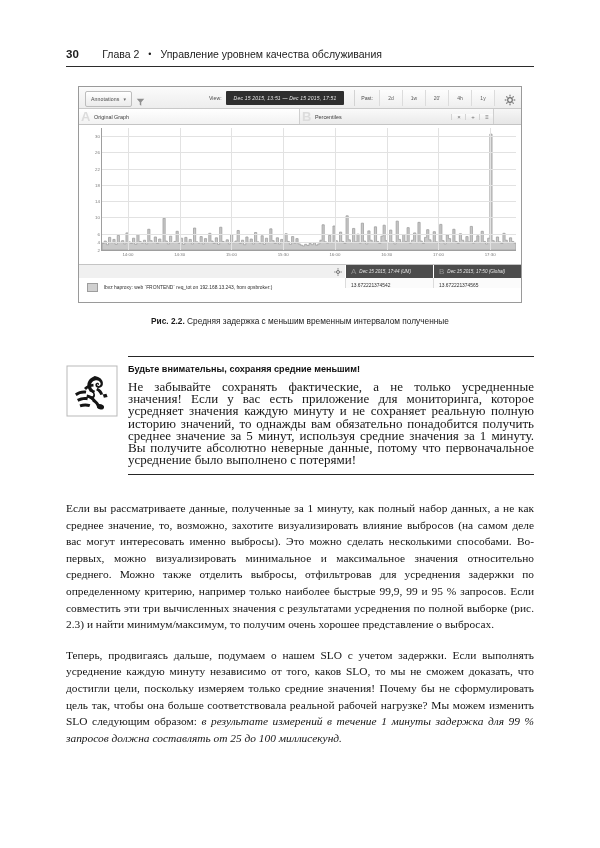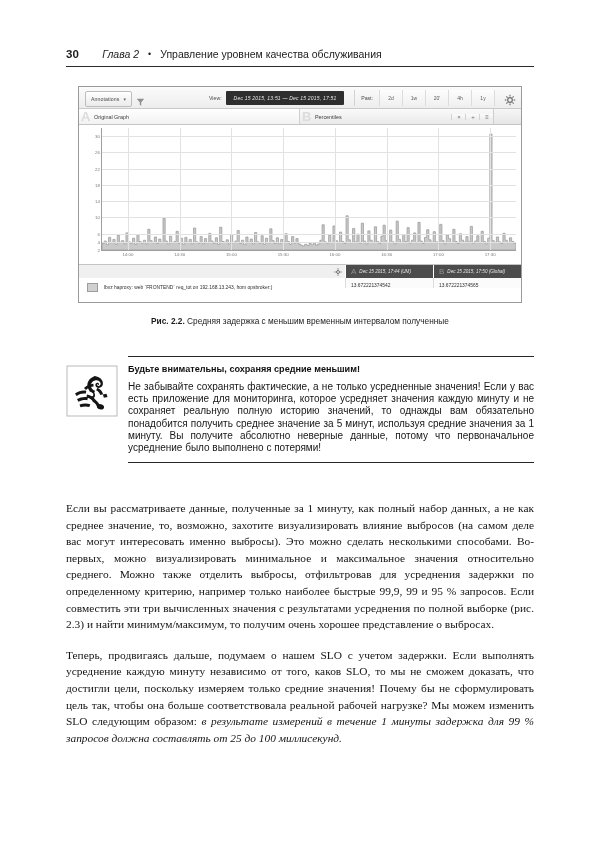--- a/index.html
+++ b/index.html
@@ -13,21 +13,21 @@
   }
   .page { position:absolute; left:0; top:0; width:600px; height:848px; }
 
   
   .runhead {
     position:absolute; left:66px; top:48px; width:468px;
     display:flex; align-items:baseline;
     font-size:10.5px; color:#1c1c1c;
   }
   .runhead .folio { font-weight:bold; font-size:11.5px; letter-spacing:.2px; }
-  .runhead .chap  { margin-left:23px;font-style:italic; }
+  .runhead .chap  { margin-left:23px; }
   .runhead .bullet{ margin:0 9px; font-size:9px; position:relative; top:-1px; }
   .runhead .title { }
   .runrule {
     position:absolute; left:66px; top:66px; width:468px; height:1.4px;
     background:#2b2b2b;
   }
 
   
   .figure {
     position:absolute; left:78px; top:86px; width:444px; height:217px;
@@ -224,22 +224,23 @@
     width:62px; flex:none;
     display:flex; align-items:flex-start; justify-content:flex-start;
     padding-top:1px;
   }
   .co-text { flex:1; }
   .co-head {
     font-size:9.1px; font-weight:bold; color:#101010;
     margin-bottom:7px;
   }
   .co-p {
-    font-size:10px; line-height:12.1px; color:#161616;
+    font-size:13px; line-height:12.1px; color:#161616;
     text-align:justify;
+    font-family:Liberation Serif, serif;
   }
   .co-rule2 { height:1.3px; background:#262626; margin-top:8px; margin-left:62px; }
 
   
   .body {
     position:absolute; left:66px; top:500px; width:468px;
     font-family:"Liberation Serif", serif;
   }
   .body p {
     margin:0 0 14px 0;

